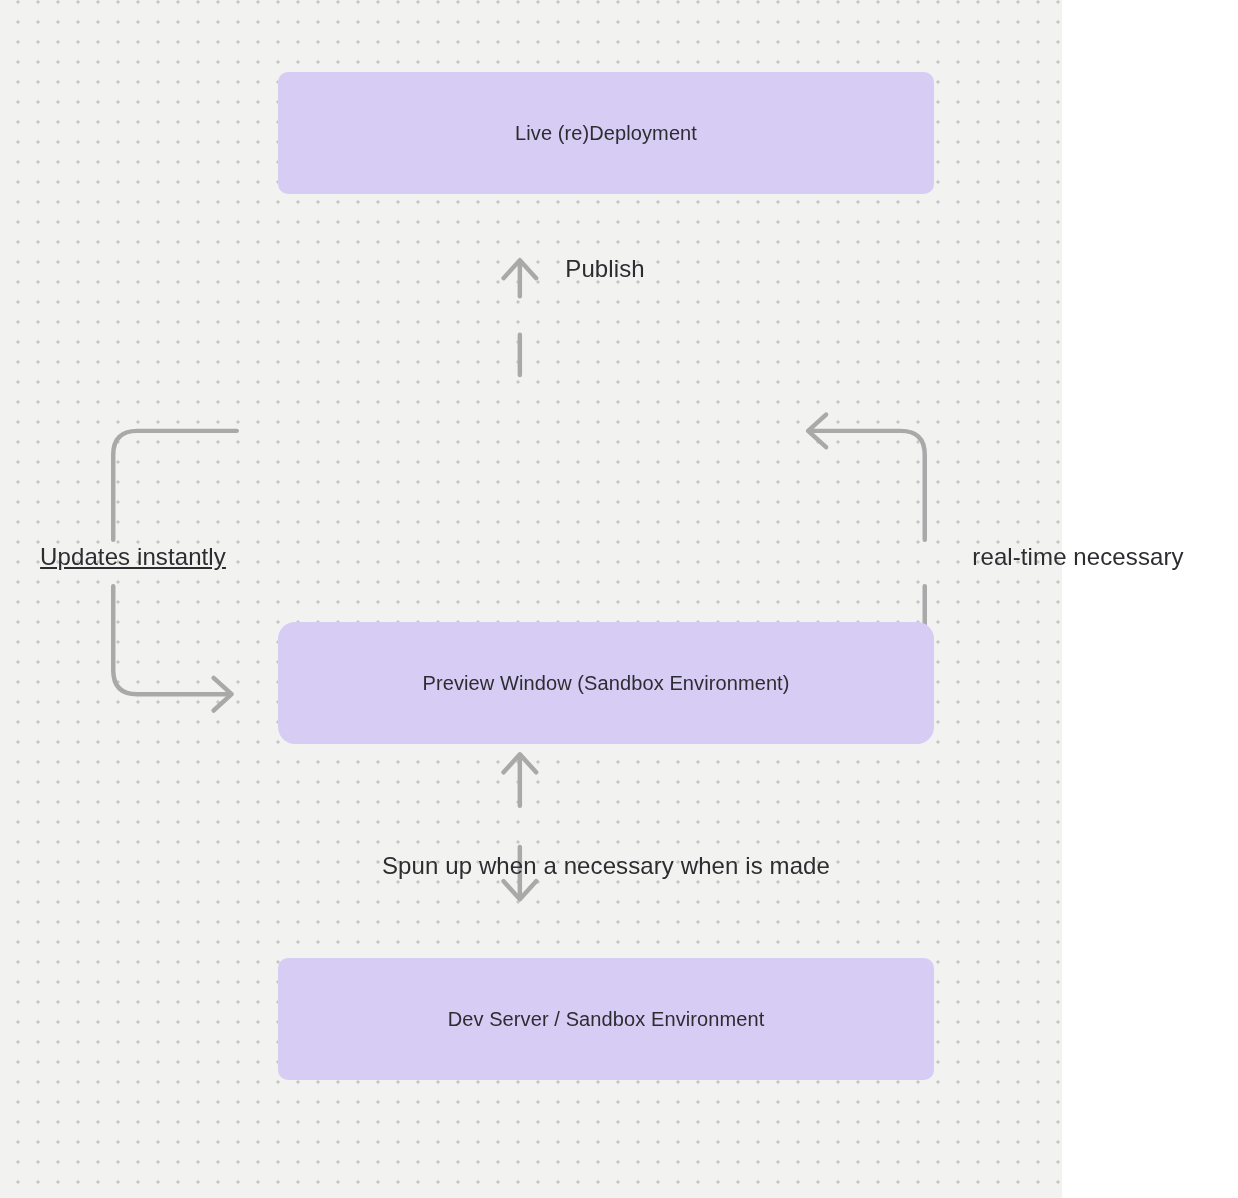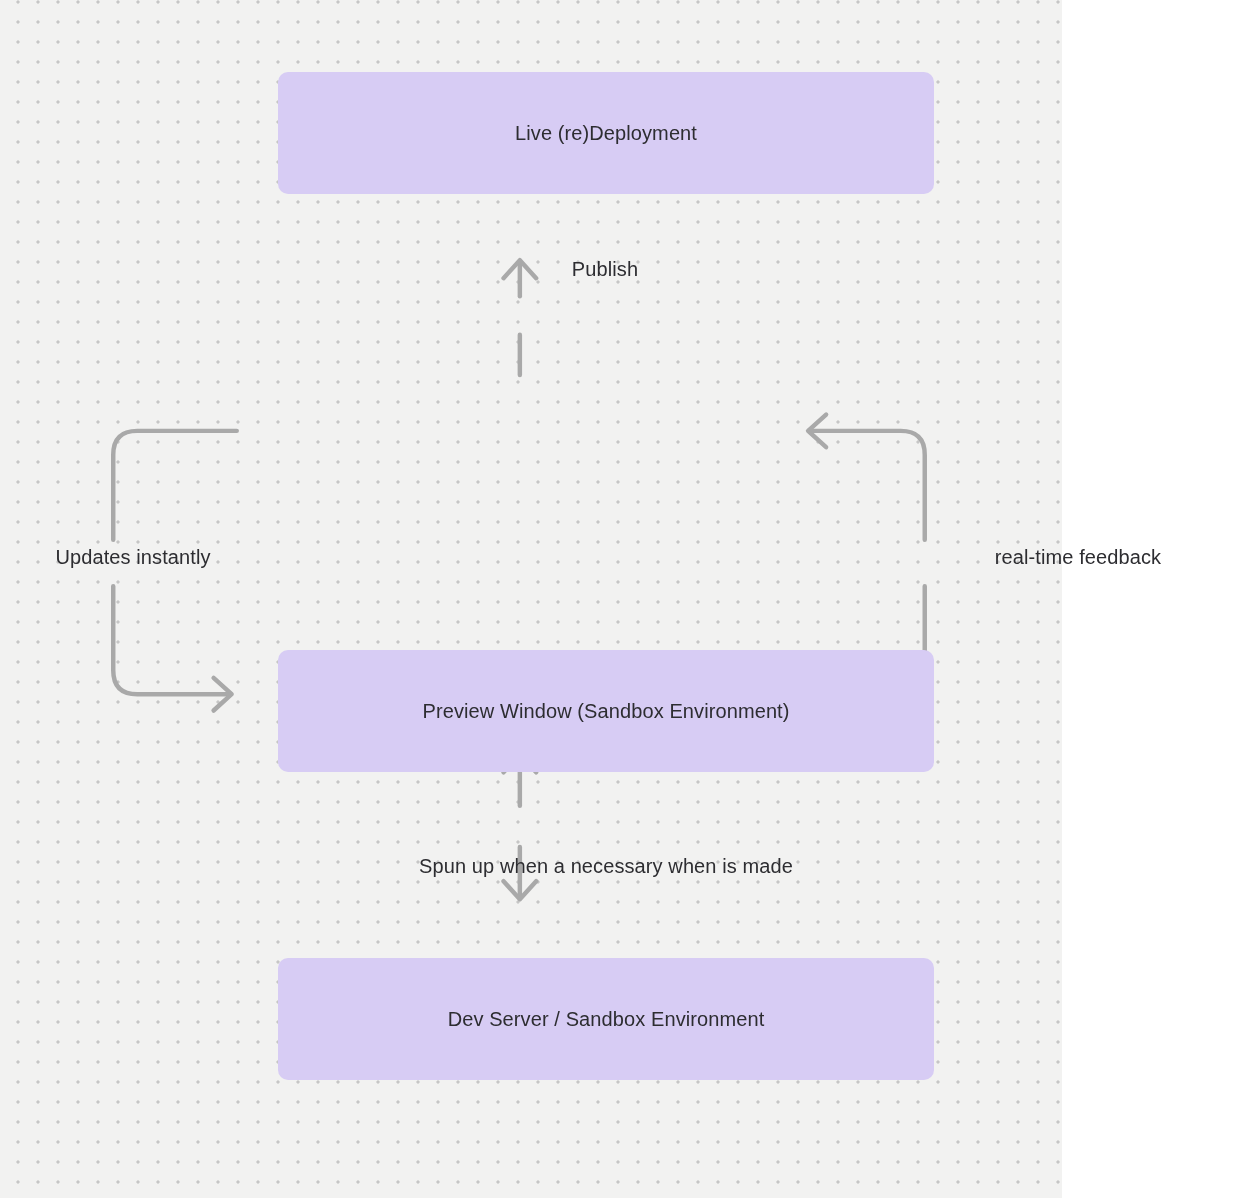--- a/index.html
+++ b/index.html
@@ -50,21 +50,21 @@
   .node-label {
     font-size: 20px;
     line-height: 1.25;
     color: var(--text, #2d2d31);
     letter-spacing: 0.1px;
   }
   .edge-label {
     position: absolute;
     transform: translate(-50%, -50%);
     white-space: nowrap;
-    font-size: 20px;
+    font-size: 24px;
     color: var(--text, #2d2d31);
     letter-spacing: 0.1px;
   }
 </style>
 </head>
 <body>
 
 <div class="stage">
 
   <svg class="arrows" viewBox="0 0 1238 1198" aria-hidden="true">
@@ -93,29 +93,29 @@
       <path d="M606 888 L606 946"></path>
       <path d="M587 928 L606 949 L625 928"></path>
     </g>
   </svg>
 
   <div class="node" style="top: 72px;">
     <span class="node-label">Live (re)Deployment</span>
   </div>
 
 
-  <div class="node" style="top: 650px;">
+  <div class="node" style="top: 622px; border-radius: 17px;">
     <span class="node-label">Preview Window (Sandbox Environment)</span>
   </div>
 
   <div class="node" style="top: 958px;">
     <span class="node-label">Dev Server / Sandbox Environment</span>
   </div>
 
   <div class="edge-label" style="left: 605px; top: 269px;">Publish</div>
 
-  <div class="edge-label" style="left: 133px; top: 557px;">Updates instantly</div>
+  <div class="edge-label" style="left: 133px; top: 557px; text-decoration: underline;">Updates instantly</div>
 
-  <div class="edge-label" style="left: 1078px; top: 557px;">real-time feedback</div>
+  <div class="edge-label" style="left: 1078px; top: 557px;">real-time necessary</div>
 
   <div class="edge-label" style="left: 606px; top: 866px;">Spun up when a necessary when is made</div>
 
 </div>
 
 </body></html>

